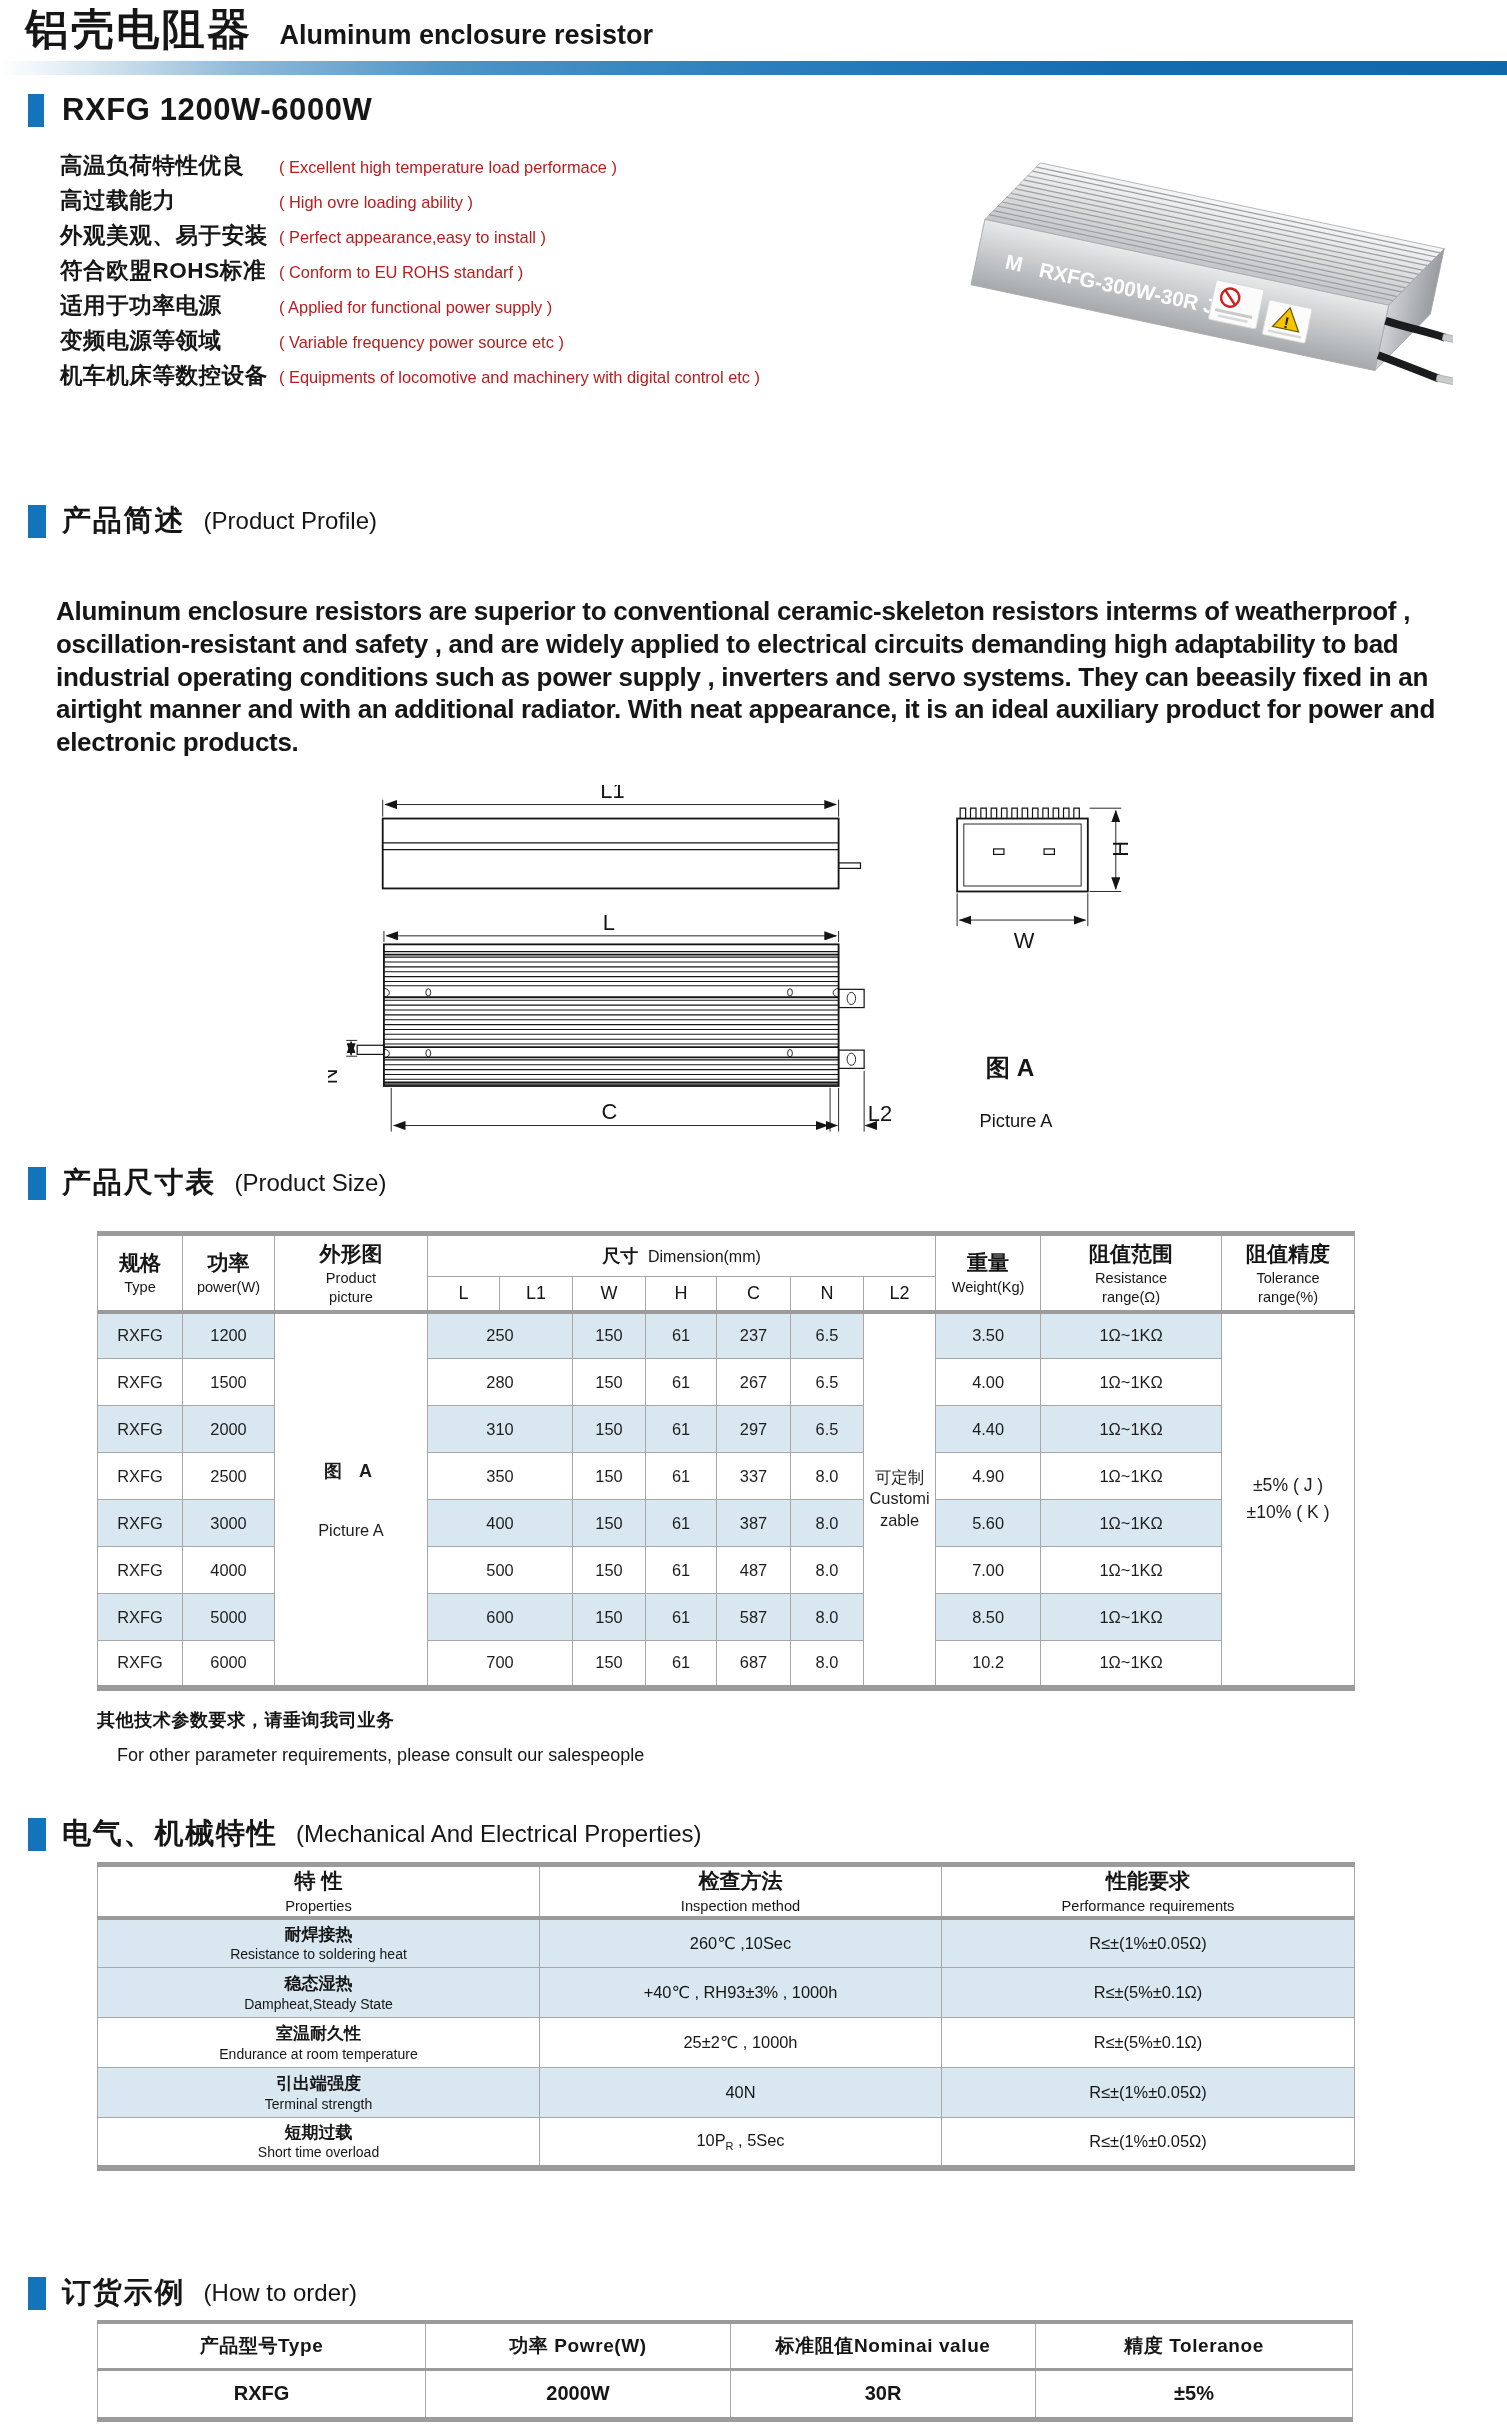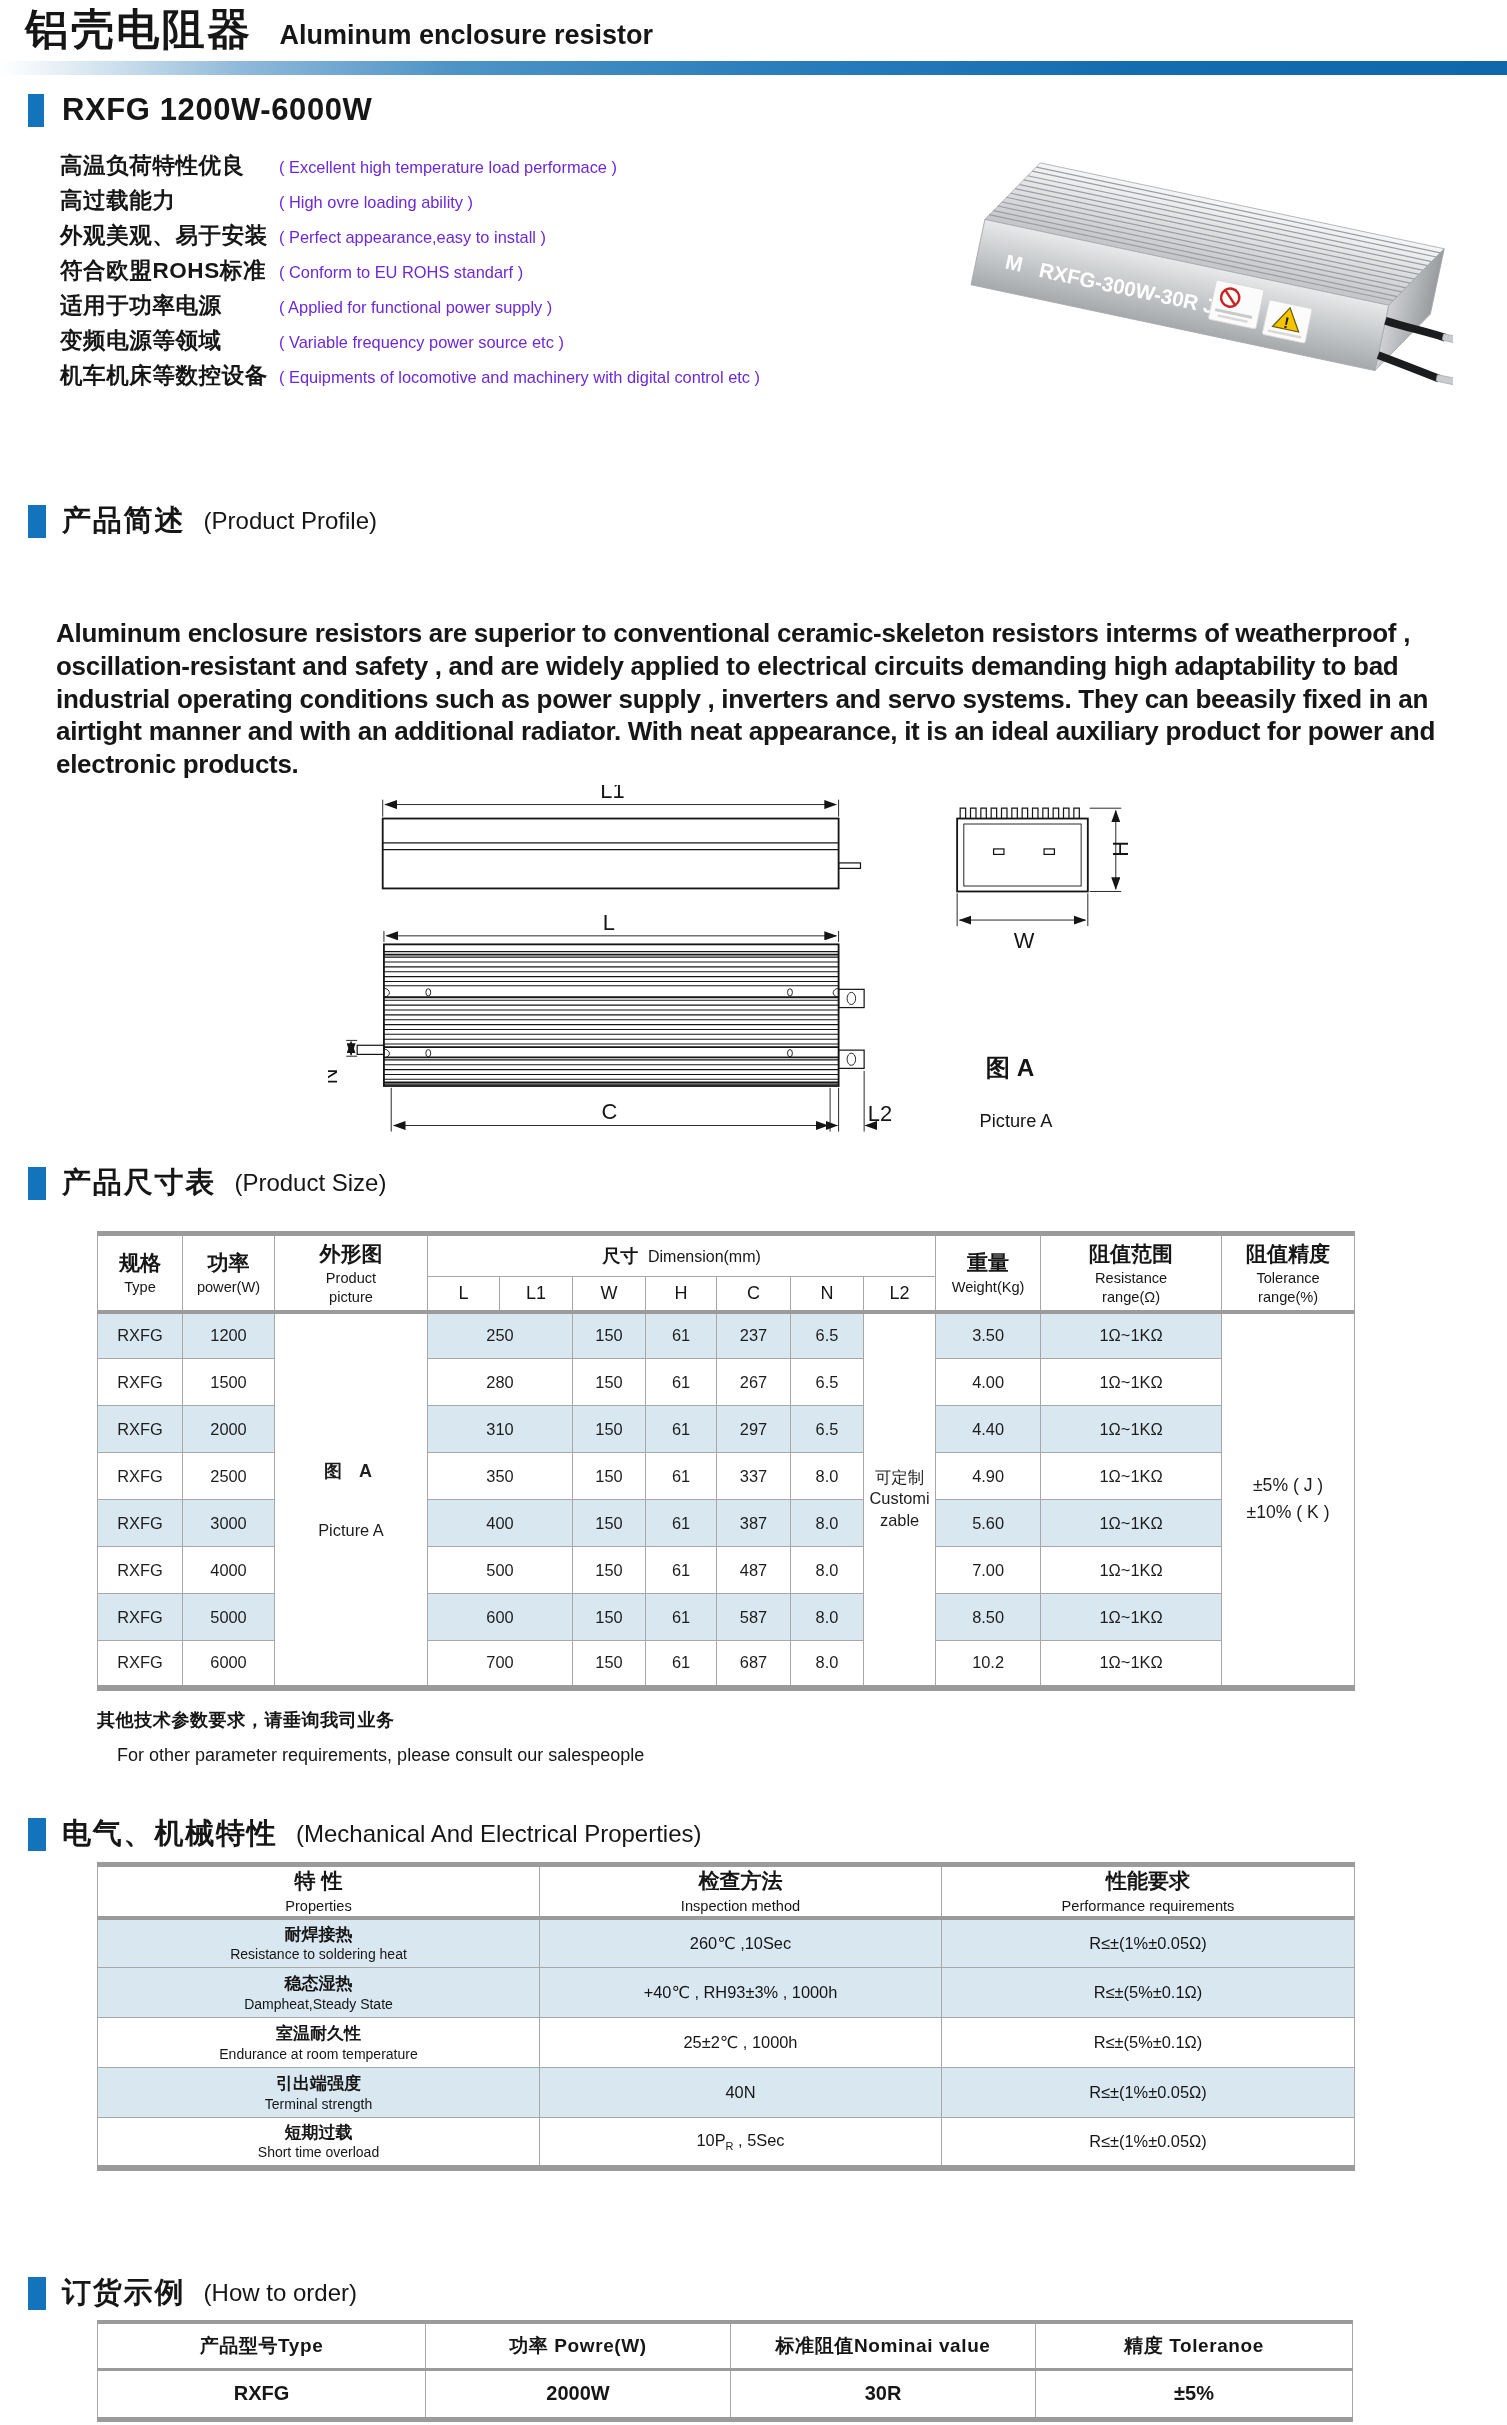--- a/index.html
+++ b/index.html
@@ -19,25 +19,25 @@
   .sq{width:18px;height:33px;background:#1474bb;flex:0 0 auto;}
   .sec .zh{font-size:29px;font-weight:700;letter-spacing:1.8px;}
   .sec .en{font-size:24px;font-weight:400;margin-left:2.4px;}
   .model-head{position:absolute;left:28px;top:92px;display:flex;align-items:center;gap:18px;}
   .model-head .sq{width:16px;height:33px;}
   .model-head h2{margin:0;font-size:31px;font-weight:700;letter-spacing:0.6px;}
   
   .features{position:absolute;left:60px;top:150px;}
   .feature-row{display:flex;align-items:baseline;height:35px;}
   .f-zh{width:219px;font-size:22.5px;font-weight:700;flex:0 0 auto;letter-spacing:0.6px;}
-  .f-en{font-size:16.4px;font-weight:400;color:#6d28d9;}
+  .f-en{font-size:16.4px;font-weight:400;color:#b91c1c;}
   
   .profile-zh{position:absolute;left:56px;top:545px;width:1398px;font-size:25.5px;font-weight:700;
     line-height:1.62;text-indent:2.8em;letter-spacing:0.6px;}
-  .profile-en{position:absolute;left:56px;top:617px;width:1404px;font-size:26px;font-weight:700;
+  .profile-en{position:absolute;left:56px;top:595px;width:1404px;font-size:26px;font-weight:700;
     line-height:1.26;letter-spacing:-0.3px;}
   
   .dtable{border-collapse:collapse;table-layout:fixed;background:#fff;}
   .dtable th,.dtable td{border:1.8px solid #a7a7a7;padding:0 2.4px;text-align:center;vertical-align:middle;font-weight:400;}
   .s{background:#d9e7f1;}
   .hz{font-size:21px;font-weight:700;line-height:1.3;}
   .he{font-size:14.6px;font-weight:400;white-space:pre-line;line-height:1.25;margin-top:2.4px;}
   
   .size-table{position:absolute;left:97px;top:1231px;width:1256px;border-top:5.5px solid #9b9b9b;border-bottom:6px solid #9b9b9b;}
   .size-table tr.h1{height:43px;}

